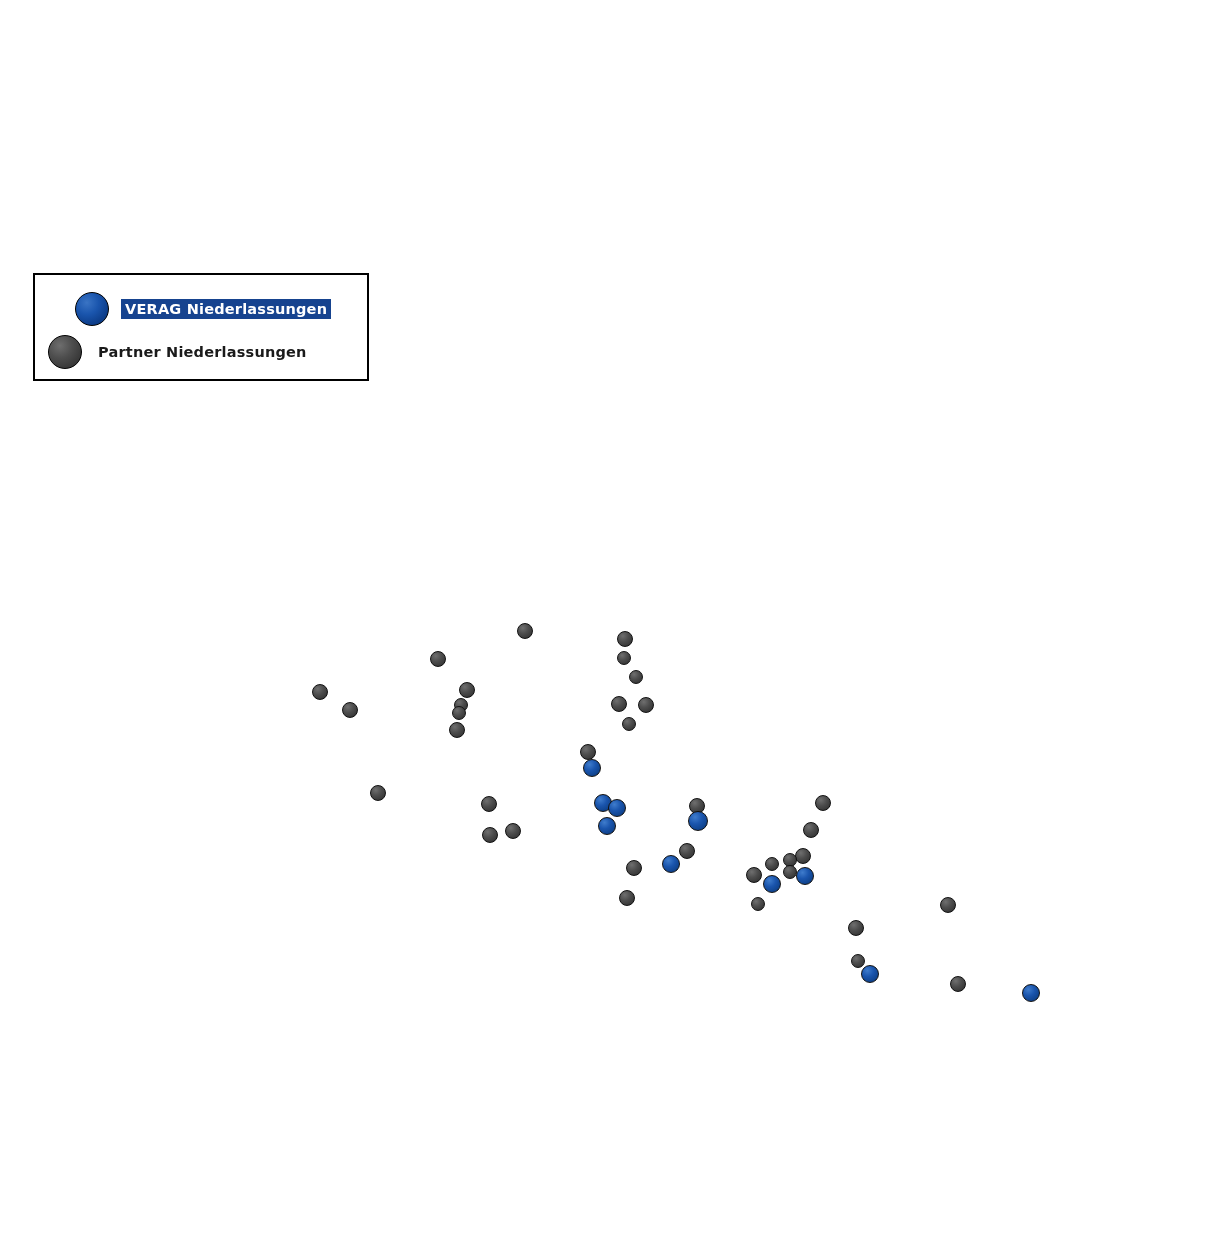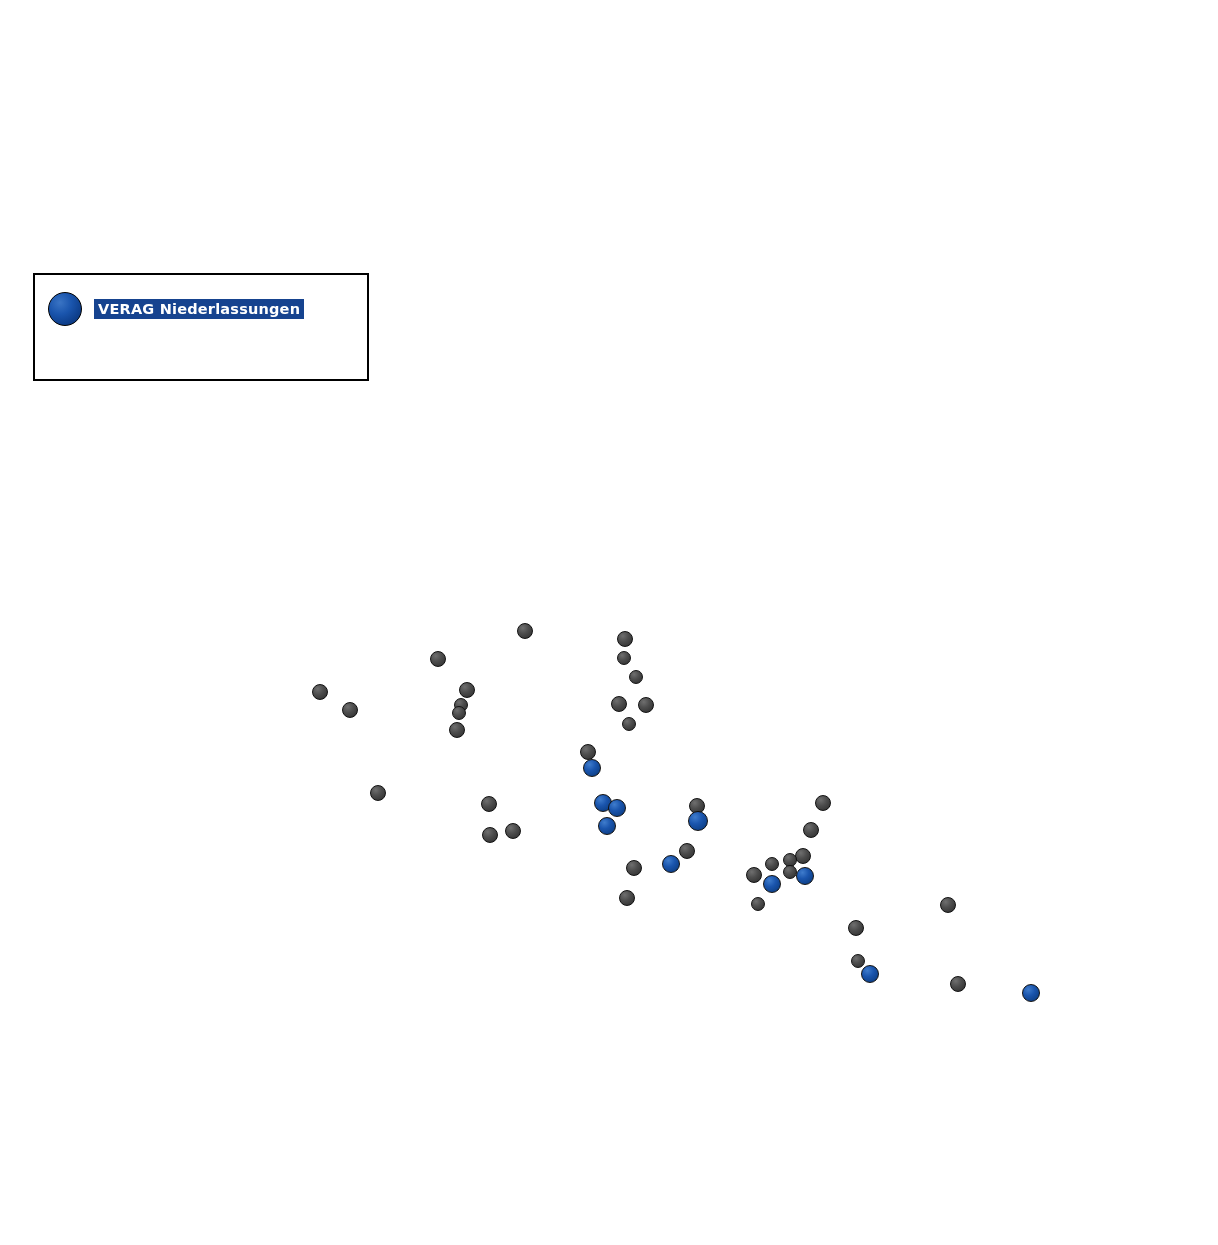--- a/index.html
+++ b/index.html
@@ -35,21 +35,21 @@
     background: #ffffff;
   }
   .legend-row {
     position: absolute;
     left: 0;
     width: 100%;
     height: 44px;
     display: flex;
     align-items: center;
   }
-  #legend-row-0 { top: 12px; }
+  #legend-row-0 { top: 12px; margin-left: 27px; }
   #legend-row-1 { top: 55px; }
 
   .legend-marker {
     position: relative;
     margin-left: 13px;
     width: 34px;
     height: 34px;
     border-radius: 50%;
     border: 1.6px solid #000000;
     box-sizing: border-box;
@@ -139,13 +139,17 @@
     <div class="marker verag" style="left: 861px; top: 965px; width: 18px; height: 18px;"></div>
     <div class="marker partner" style="left: 950px; top: 976px; width: 16px; height: 16px;"></div>
     <div class="marker verag" style="left: 1022px; top: 984px; width: 18px; height: 18px;"></div>
   </div>
 
 <div id="legend">
   <div class="legend-row" id="legend-row-0">
     <span class="legend-marker blue"></span>
     <span class="legend-label selected">VERAG Niederlassungen</span>
   </div>
+  <div class="legend-row" id="legend-row-1">
+    <span class="legend-marker grey"></span>
+    <span class="legend-label">Partner Niederlassungen</span>
+  </div>
 </div>
 
 </body></html>

